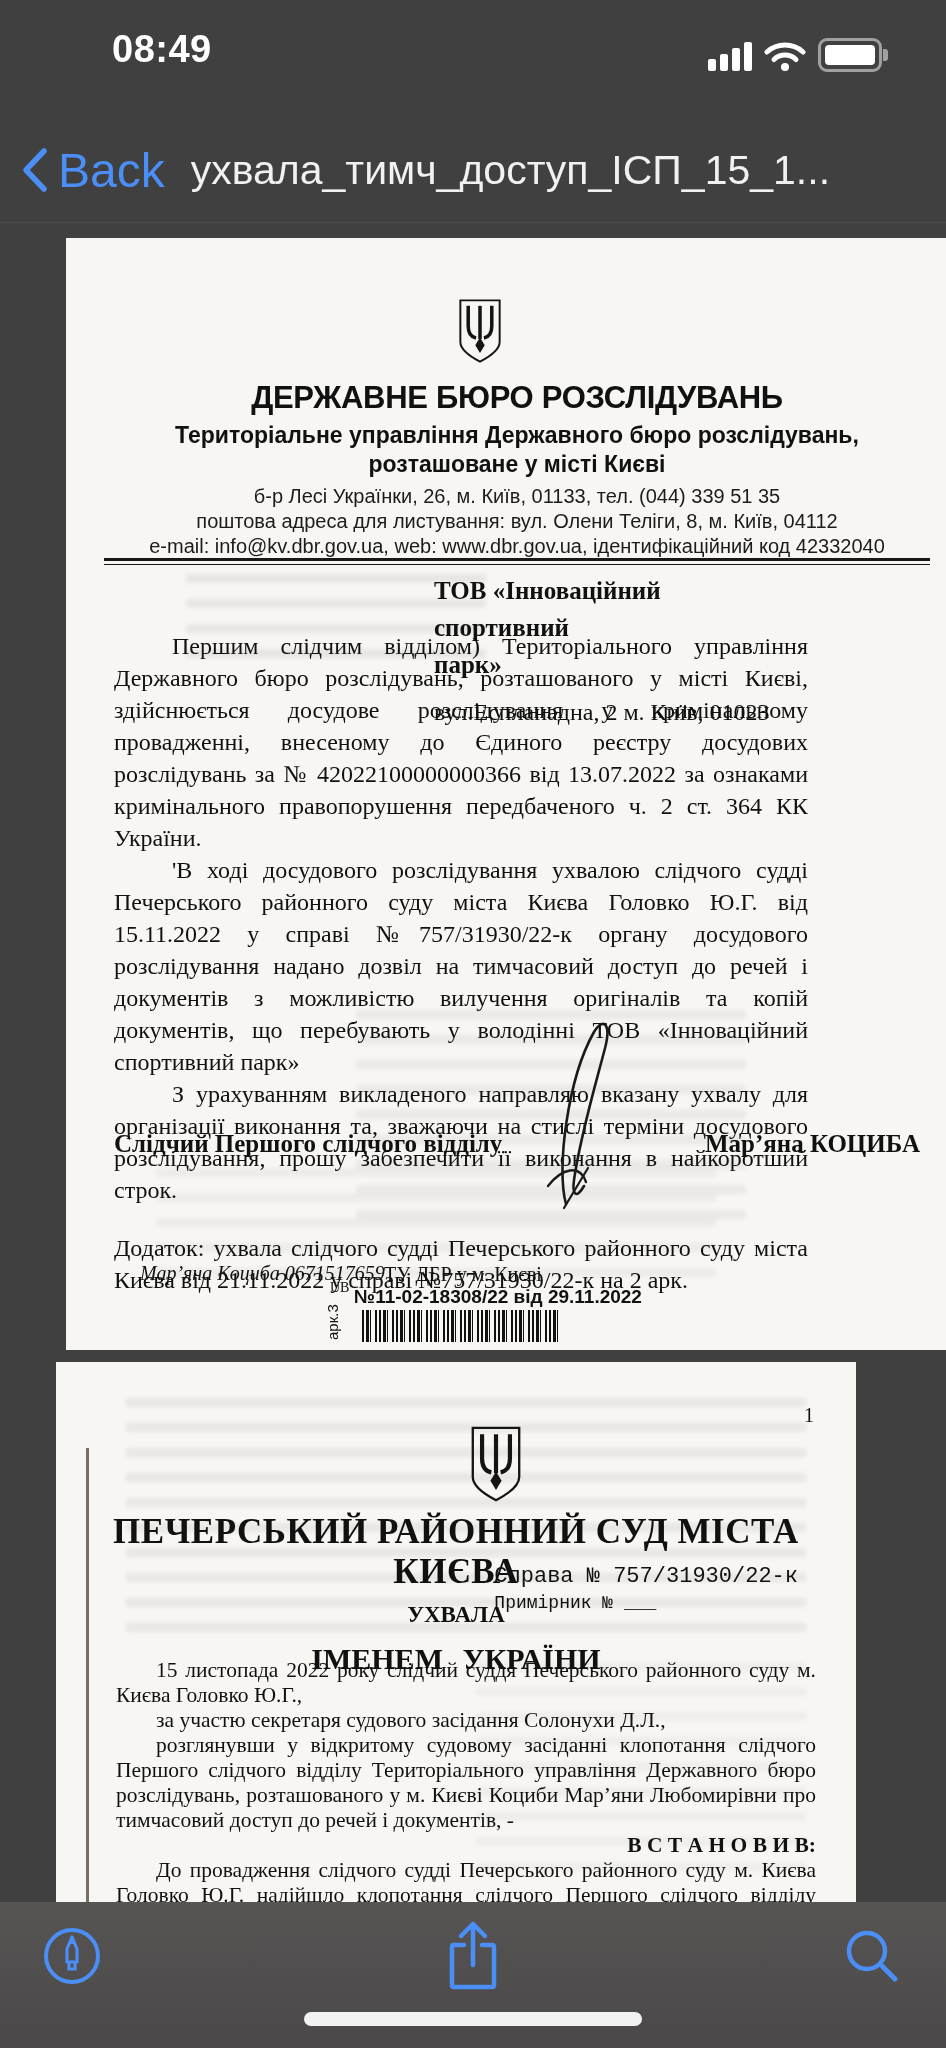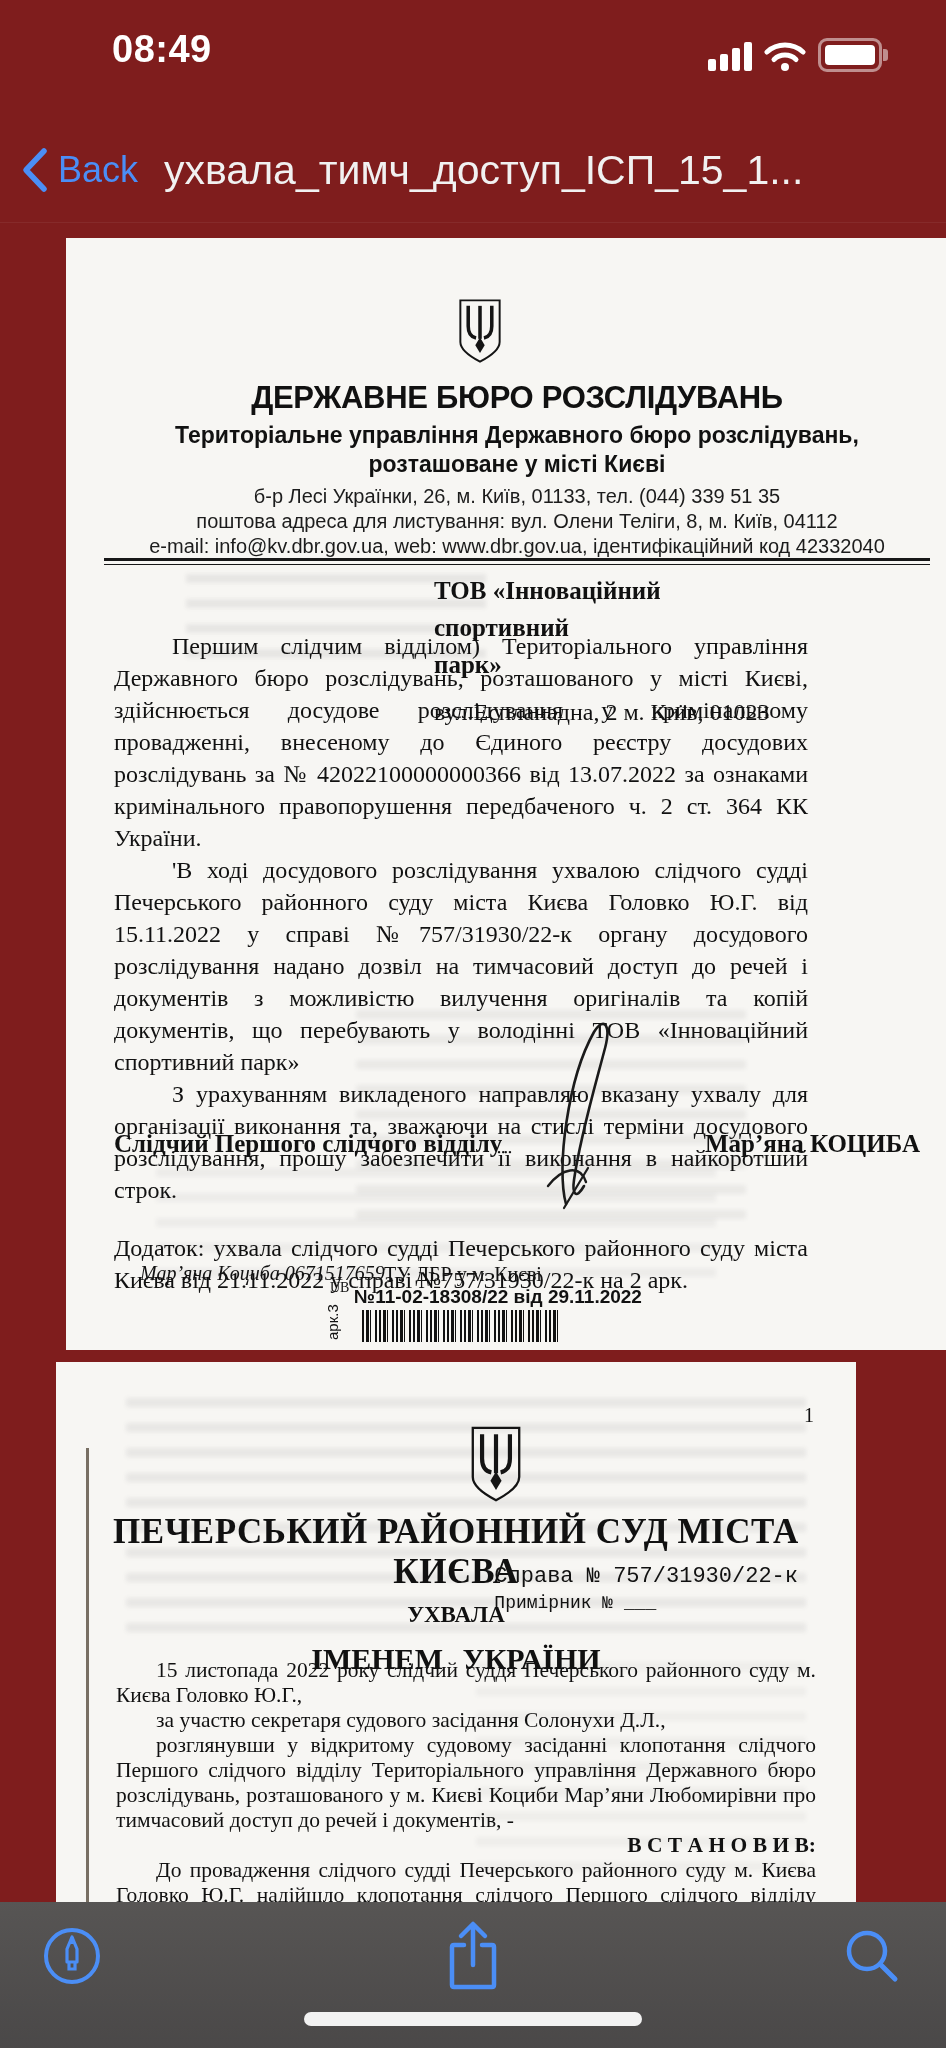--- a/index.html
+++ b/index.html
@@ -1,29 +1,29 @@
 <!DOCTYPE html>
 <html style="--accent: #4b8ef6; --paper: #f7f6f3;"><head>
 <meta charset="utf-8">
 <style>
   html,body{margin:0;padding:0;background:#000;}
-  .screen{position:relative;width:946px;height:2048px;background:#7f1d1d;overflow:hidden;
+  .screen{position:relative;width:946px;height:2048px;background:#404040;overflow:hidden;
           font-family:"Liberation Sans",sans-serif;-webkit-font-smoothing:antialiased;}
   
   .status-bar{position:absolute;top:0;left:0;right:0;height:100px;}
   .time{position:absolute;left:112px;top:28px;font-size:38px;font-weight:600;color:#fff;letter-spacing:.5px;}
   .status-icons{position:absolute;right:64px;top:38px;display:flex;align-items:center;gap:12px;}
   .battery{position:relative;width:58px;height:28px;border:3px solid rgba(255,255,255,.5);border-radius:9px;}
   .battery-fill{position:absolute;left:4px;top:4px;right:4px;bottom:4px;background:#fff;border-radius:4px;}
   .battery-nub{position:absolute;right:-9px;top:8px;width:5px;height:12px;background:rgba(255,255,255,.5);border-radius:0 3px 3px 0;}
   
   .nav-bar{position:absolute;top:118px;left:0;right:0;height:104px;display:flex;align-items:center;
            border-bottom:1px solid rgba(255,255,255,.06);}
   .back-btn{display:flex;align-items:center;gap:10px;margin-left:22px;cursor:pointer;}
-  .back-label{font-size:36px;color:var(--accent);}
+  .back-label{font-size:48px;color:var(--accent);}
   .nav-title{margin-left:26px;font-size:41px;font-weight:500;color:#f1f1f1;white-space:nowrap;overflow:hidden;max-width:700px;}
   
   .content{position:absolute;top:222px;left:0;right:0;bottom:0;}
   .page{position:absolute;background:#f7f6f3;color:#111;overflow:hidden;}
   .page1{left:66px;top:16px;width:902px;height:1112px;}
   .page2{left:56px;top:1140px;width:800px;height:545px;}
   .ghost{position:absolute;background:repeating-linear-gradient(180deg,rgba(75,75,80,.17) 0 9px,rgba(0,0,0,0) 9px 25px);
          filter:blur(2px);}
   .abs{position:absolute;}
   .ctr{left:0;right:0;text-align:center;}

